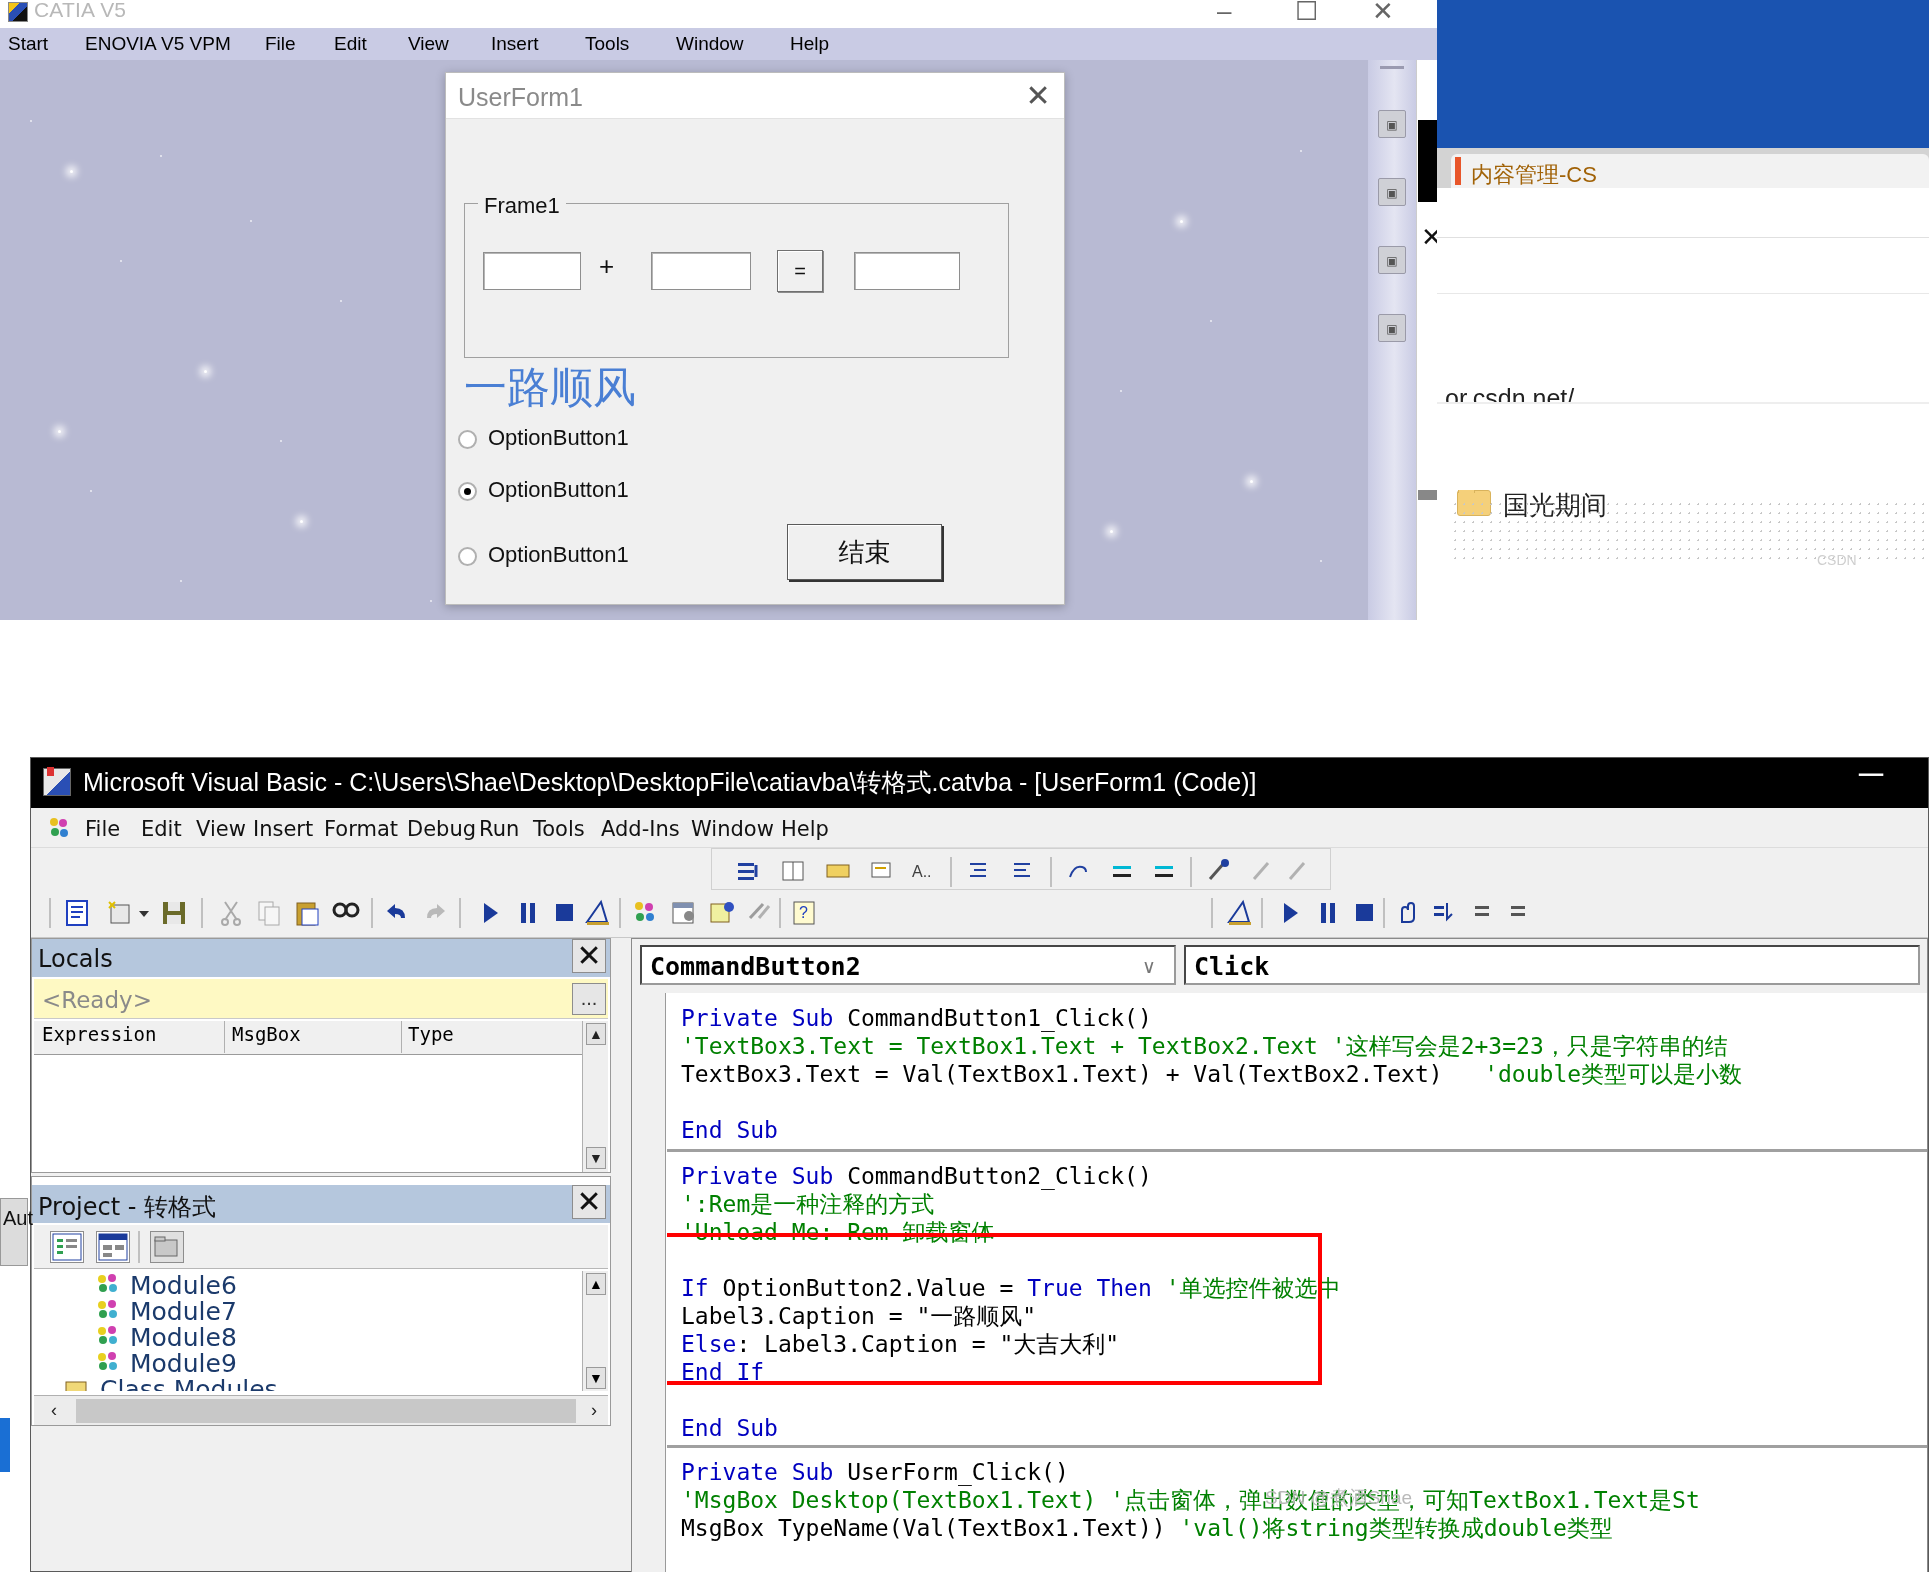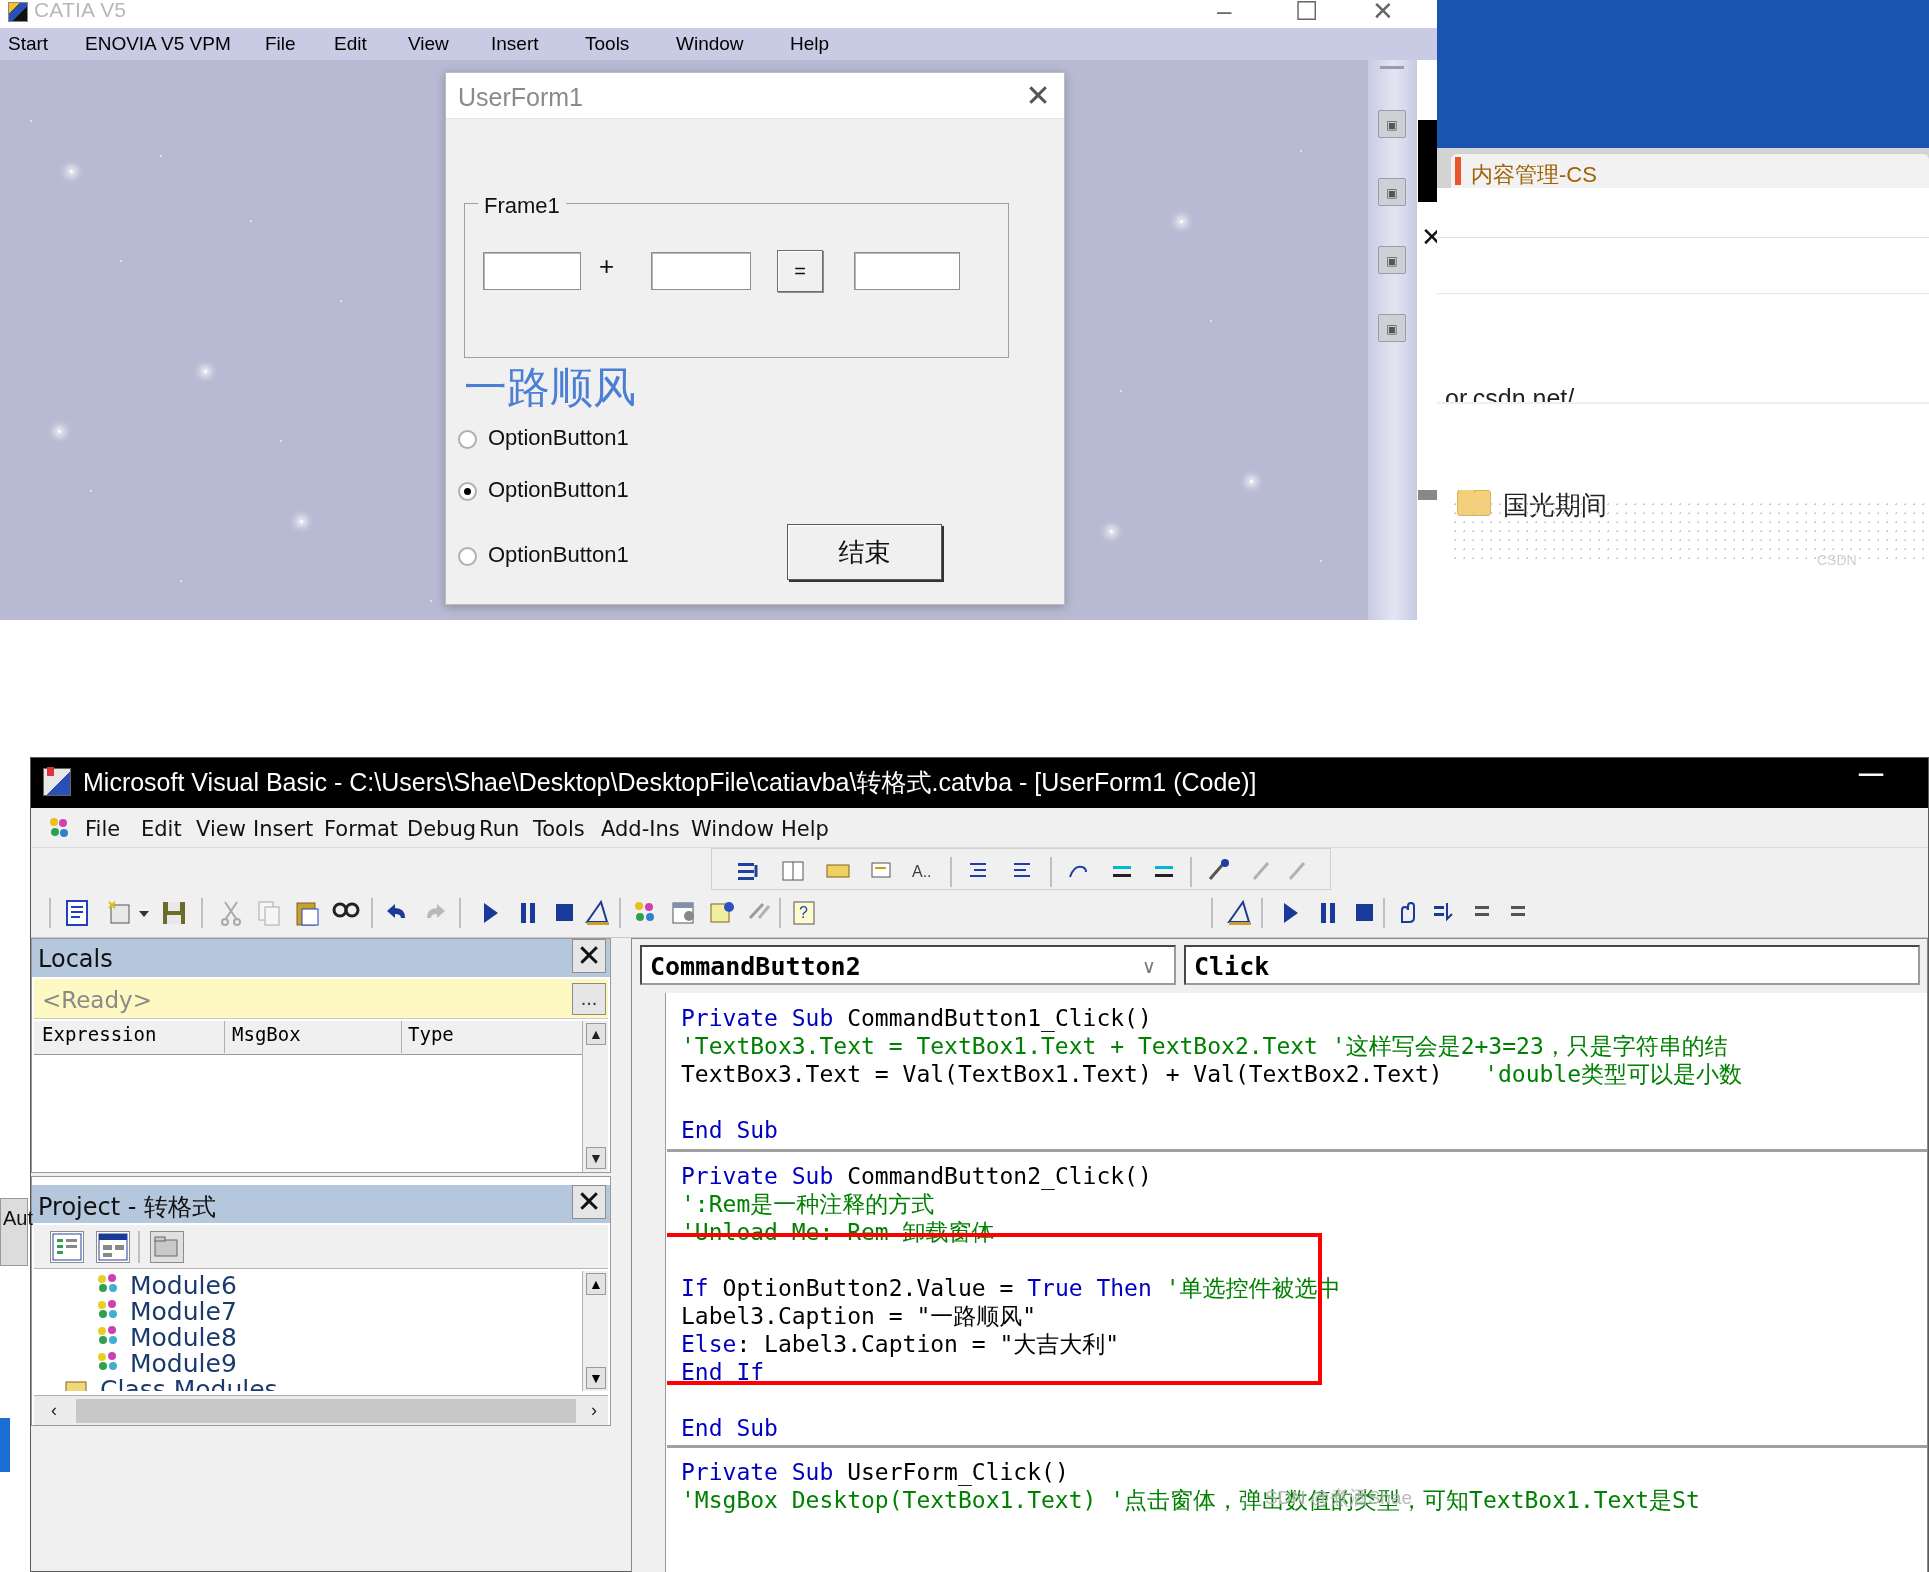--- a/index.html
+++ b/index.html
@@ -687,20 +687,21 @@
       <div class="cline cm" style="top:228px">'Unload Me: Rem 卸载窗体</div>
       <div class="cline" style="top:284px"><span class="kw">If </span><span class="pl">OptionButton2.Value = </span><span class="kw">True Then </span><span class="cm">'单选控件被选中</span></div>
       <div class="cline pl" style="top:312px">Label3.Caption = "一路顺风"</div>
       <div class="cline" style="top:340px"><span class="kw">Else</span><span class="pl">: Label3.Caption = "大吉大利"</span></div>
       <div class="cline kw" style="top:368px">End If</div>
       <div class="cline kw" style="top:424px">End Sub</div>
       <div class="sep-line" style="top:452px"></div>
 
       <div class="cline" style="top:468px"><span class="kw">Private Sub </span><span class="pl">UserForm_Click()</span></div>
       <div class="cline cm" style="top:496px">'MsgBox Desktop(TextBox1.Text) '点击窗体，弹出数值的类型，可知TextBox1.Text是St</div>
+      <div class="cline" style="top:524px"><span class="pl">MsgBox TypeName(Val(TextBox1.Text)) </span><span class="cm">'val()将string类型转换成double类型</span></div>
 
       <div id="redbox"></div>
       <div id="code-wm">SDN @煮酒Shae</div>
     </div>
   </div>
 </div>
 
 <div id="aut-tab">
     <span>Aut</span>
   </div>

